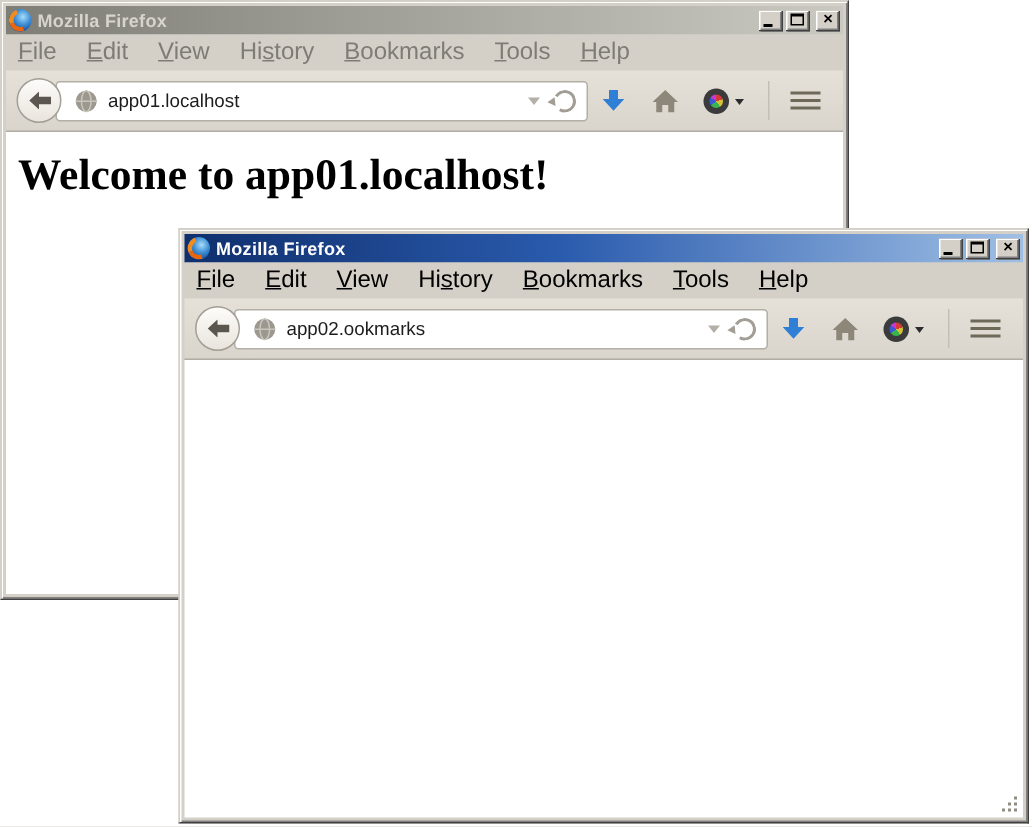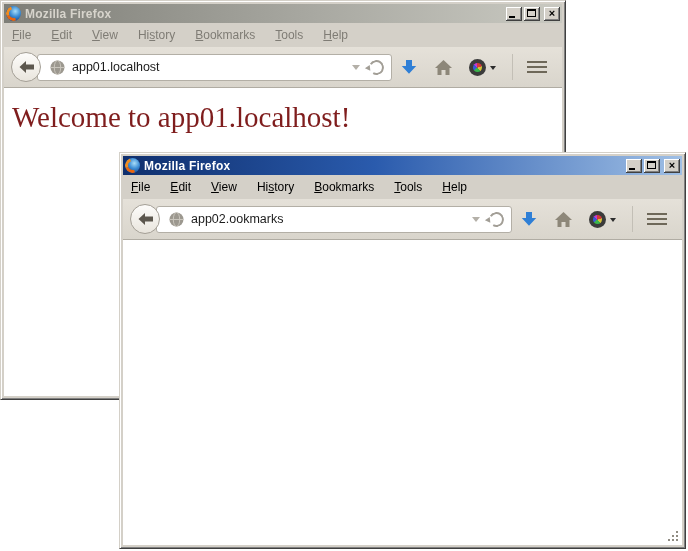--- a/index.html
+++ b/index.html
@@ -28,21 +28,21 @@
                      inset -2px -2px 0 #808080, inset 2px 2px 0 #d4d0c8;}
   .winbtn.close{margin-left:4px;}
   .g-min{position:absolute;left:3px;bottom:3px;width:6px;height:2px;background:#000;}
   .g-max{position:absolute;left:3px;top:2px;width:9px;height:8px;border:1px solid #000;
          border-top-width:2px;box-sizing:border-box;}
   .g-close{position:absolute;left:0;top:0;width:16px;height:13px;text-align:center;
            font:bold 11px/13px "Liberation Sans",sans-serif;color:#000;}
 
   
   .menubar{height:24px;flex:0 0 24px;display:flex;align-items:center;background:#d4d0c8;
-           font-size:12px;padding-left:2px;}
+           font-size:16px;padding-left:2px;}
   .menu-item{padding:2px 6px;margin-right:8px;white-space:nowrap;color:#000;}
   .win-inactive .menu-item{color:#7f7c75;}
   .menu-item .key{text-decoration:underline;}
 
   
   .navbar{height:40px;flex:0 0 40px;display:flex;align-items:center;padding:0 7px;
           background:linear-gradient(#e5e1d9,#d9d5cc);border-bottom:1px solid #b0aca3;}
   .back-btn{width:30px;height:30px;border-radius:50%;flex:0 0 30px;z-index:2;
             background:linear-gradient(#fdfcfa,#e9e5dd);border:1px solid #a49f96;
             display:flex;align-items:center;justify-content:center;box-sizing:border-box;}
@@ -63,22 +63,22 @@
   .cw-inner{width:9px;height:9px;border-radius:50%;
       background:conic-gradient(#d43a3a 0 20%, #d4c23a 20% 40%, #3ab44c 40% 65%, #3a5ad4 65% 85%, #c23ad4 85% 100%);}
   .caret{width:0;height:0;border:3.5px solid transparent;border-top:4px solid #2c2c2c;
          margin-left:4px;margin-top:4px;}
   .separator{width:1px;height:26px;background:#c3bfb6;margin:0 8px;flex:0 0 1px;}
   .hamburger{width:20px;height:2px;background:#6e6859;margin:0 8px 0 6px;
              box-shadow:0 -5px 0 #6e6859, 0 5px 0 #6e6859;}
 
   
   .content{flex:1;background:#ffffff;position:relative;overflow:hidden;}
-  .content h1{font-family:"Liberation Serif",serif;font-weight:normal;font-size:29px;
-              color:#7f1d1d;margin:13px 0 0 8px;white-space:nowrap;}
+  .content h1{font-family:"Liberation Serif",serif;font-weight:bold;font-size:29px;
+              color:#000000;margin:13px 0 0 8px;white-space:nowrap;}
   .grip{position:absolute;right:2px;bottom:2px;width:14px;height:14px;cursor:nwse-resize;}
   .grip::before{content:"";position:absolute;left:0;top:0;width:2px;height:2px;
       box-shadow:10px 10px 0 #908c83, 6px 10px 0 #908c83, 2px 10px 0 #908c83,
                  10px 6px 0 #908c83, 6px 6px 0 #908c83, 10px 2px 0 #908c83,
                  11px 11px 0 #ffffff, 7px 11px 0 #ffffff, 3px 11px 0 #ffffff,
                  11px 7px 0 #ffffff, 7px 7px 0 #ffffff, 11px 3px 0 #ffffff;}
 </style>
 </head>
 <body>
 

